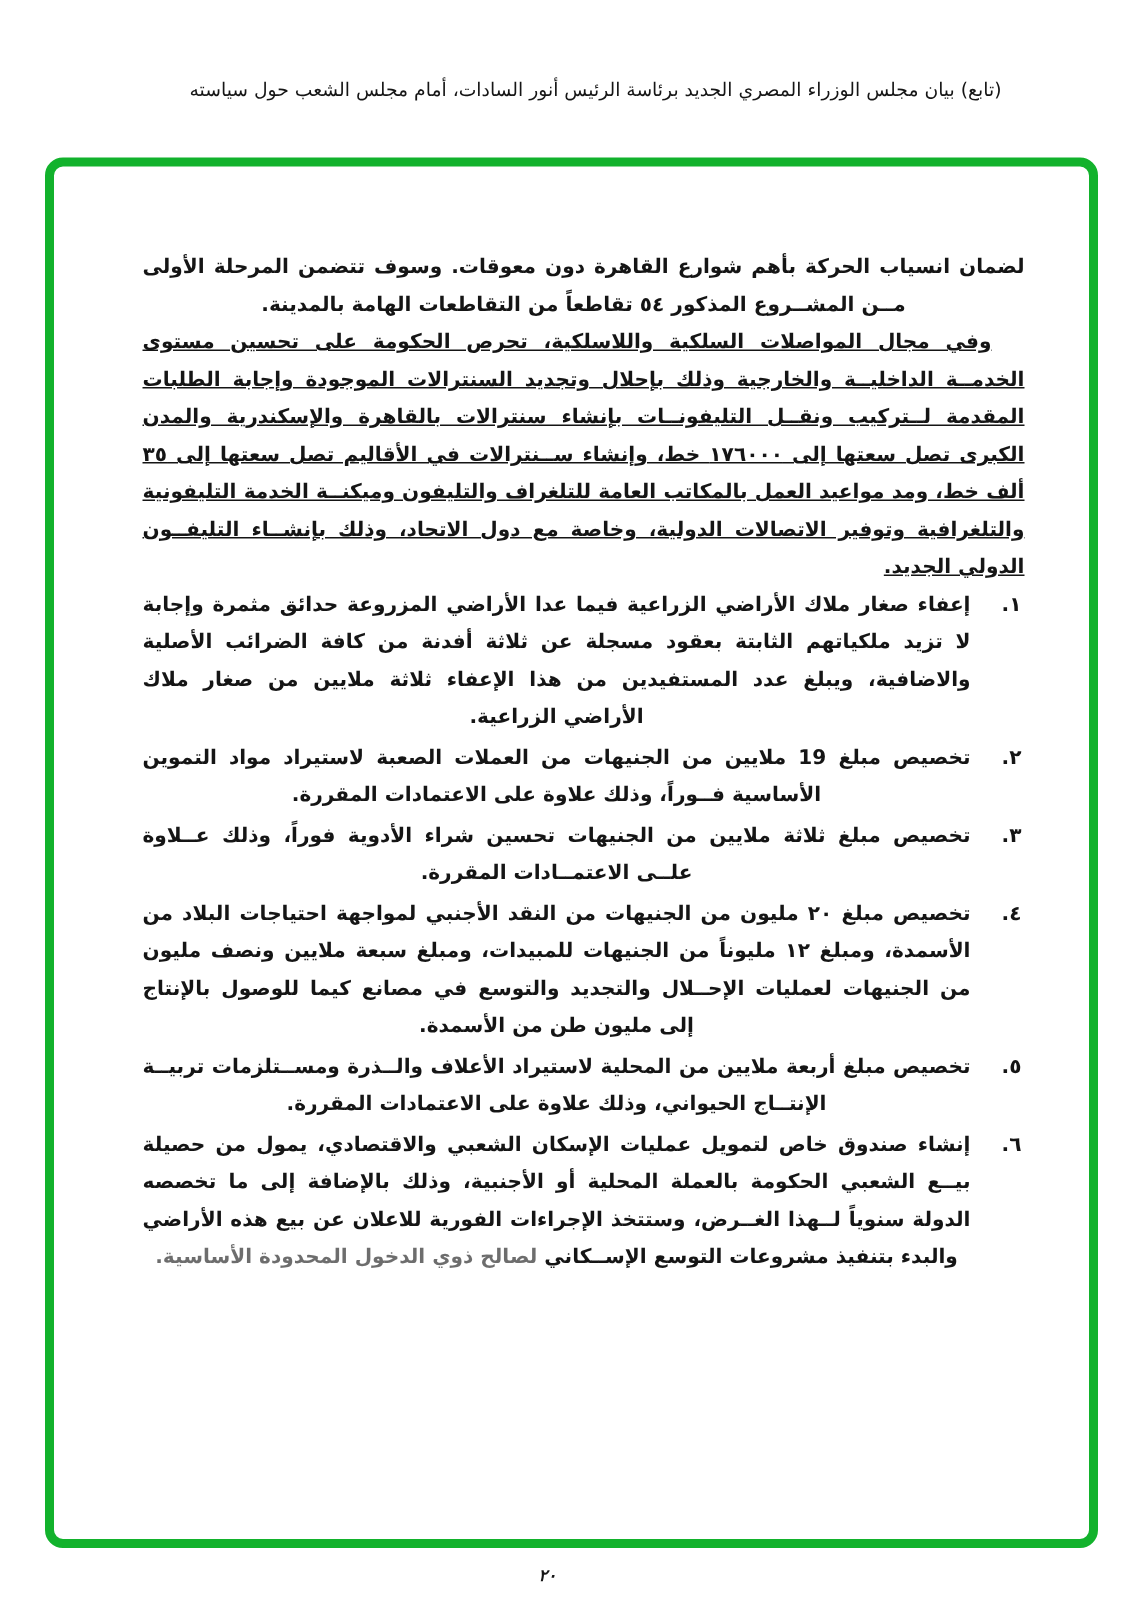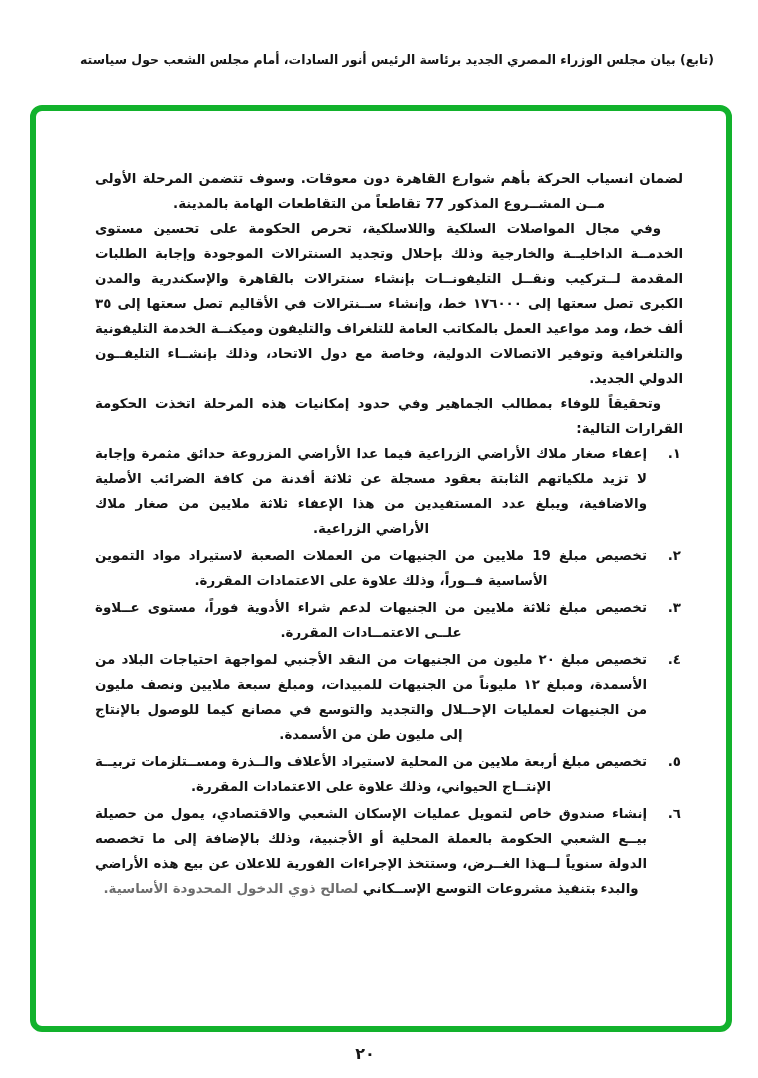--- a/index.html
+++ b/index.html
@@ -9,21 +9,21 @@
     position:relative;
     font-family:"DejaVu Sans",sans-serif;
     color:#151515;
     overflow:hidden;
   }
   .page-header{
     position:absolute;top:52px;left:0;right:0;
     text-align:center;
     direction:rtl;
     font-size:12.5px;
-    font-weight:bold;
+    font-weight:normal;
     letter-spacing:0;
     padding-left:36px;
   }
   .doc-frame{
     position:absolute;
     left:30px;top:105px;
     width:690px;height:915px;
     border:6px solid #12b22c;
     border-radius:12px;
     background:transparent;
@@ -35,21 +35,21 @@
     direction:rtl;
     font-size:13.4px;
     font-weight:bold;
     line-height:25px;
   }
   .doc-content p{
     margin:0;
     text-align:justify;
   }
   .p-first{ text-align-last:center; margin-bottom:17px; }
-  .p-indent{ text-indent:22px; }
+  .p-indent{ text-indent:22px;text-decoration:underline; }
   .p-2{ text-align-last:right; margin-bottom:5px; }
   .p-3{ text-align-last:right; margin-bottom:7px; }
   .p-4{ text-align:right; margin-bottom:13px; }
   .decisions-list{ margin:0; padding:0; list-style:none; }
   .list-item{
     position:relative;
     padding-right:36px;
     margin-bottom:2px;
   }
   .item-number{
@@ -64,55 +64,55 @@
   }
   .faded{
     opacity:0.62;
     filter:blur(0.4px);
   }
   .page-number{
     position:absolute;
     top:1044px;left:0;right:28px;
     text-align:center;
     direction:rtl;
-    font-size:16px;
+    font-size:11px;
     font-weight:bold;
+    font-style:italic;
   }
 </style>
 </head>
 <body>
 
 <div class="page-header">(تابع) بيان مجلس الوزراء المصري الجديد برئاسة الرئيس أنور السادات، أمام مجلس الشعب حول سياسته</div>
 
 <div class="doc-frame" style="border-color: rgb(18, 178, 44);"></div>
 
 <div class="doc-content">
 
-  <p class="p-first">لضمان انسياب الحركة بأهم شوارع القاهرة دون معوقات. وسوف تتضمن المرحلة الأولى مــن المشــروع المذكور 77 تقاطعاً من التقاطعات الهامة بالمدينة.</p>
+  <p class="p-first">لضمان انسياب الحركة بأهم شوارع القاهرة دون معوقات. وسوف تتضمن المرحلة الأولى مــن المشــروع المذكور ٥٤ تقاطعاً من التقاطعات الهامة بالمدينة.</p>
 
   <p class="p-2 p-indent">وفي مجال المواصلات السلكية واللاسلكية، تحرص الحكومة على تحسين مستوى الخدمــة الداخليــة والخارجية وذلك بإحلال وتجديد السنترالات الموجودة وإجابة الطلبات المقدمة لــتركيب ونقــل التليفونــات بإنشاء سنترالات بالقاهرة والإسكندرية والمدن الكبرى تصل سعتها إلى ١٧٦٠٠٠ خط، وإنشاء ســنترالات في الأقاليم تصل سعتها إلى ٣٥ ألف خط، ومد مواعيد العمل بالمكاتب العامة للتلغراف والتليفون وميكنــة الخدمة التليفونية والتلغرافية وتوفير الاتصالات الدولية، وخاصة مع دول الاتحاد، وذلك بإنشــاء التليفــون الدولي الجديد.</p>
 
 
-  <p class="p-4 p-indent">وتحقيقاً للوفاء بمطالب الجماهير وفي حدود إمكانيات هذه المرحلة اتخذت الحكومة القرارات التالية:</p>
 
   <div class="decisions-list">
 
     <div class="list-item">
       <span class="item-number">١.</span>
       <p class="item-text">إعفاء صغار ملاك الأراضي الزراعية فيما عدا الأراضي المزروعة حدائق مثمرة وإجابة لا تزيد ملكياتهم الثابتة بعقود مسجلة عن ثلاثة أفدنة من كافة الضرائب الأصلية والاضافية، ويبلغ عدد المستفيدين من هذا الإعفاء ثلاثة ملايين من صغار ملاك الأراضي الزراعية.</p>
     </div>
 
     <div class="list-item">
       <span class="item-number">٢.</span>
       <p class="item-text">تخصيص مبلغ 19 ملايين من الجنيهات من العملات الصعبة لاستيراد مواد التموين الأساسية فــوراً، وذلك علاوة على الاعتمادات المقررة.</p>
     </div>
 
     <div class="list-item">
       <span class="item-number">٣.</span>
-      <p class="item-text">تخصيص مبلغ ثلاثة ملايين من الجنيهات لدعم شراء الأدوية فوراً، مستوى عــلاوة علــى الاعتمــادات المقررة.</p>
+      <p class="item-text">تخصيص مبلغ ثلاثة ملايين من الجنيهات تحسين شراء الأدوية فوراً، وذلك عــلاوة علــى الاعتمــادات المقررة.</p>
     </div>
 
     <div class="list-item">
       <span class="item-number">٤.</span>
       <p class="item-text">تخصيص مبلغ ٢٠ مليون من الجنيهات من النقد الأجنبي لمواجهة احتياجات البلاد من الأسمدة، ومبلغ ١٢ مليوناً من الجنيهات للمبيدات، ومبلغ سبعة ملايين ونصف مليون من الجنيهات لعمليات الإحــلال والتجديد والتوسع في مصانع كيما للوصول بالإنتاج إلى مليون طن من الأسمدة.</p>
     </div>
 
     <div class="list-item">
       <span class="item-number">٥.</span>
       <p class="item-text">تخصيص مبلغ أربعة ملايين من المحلية لاستيراد الأعلاف والــذرة ومســتلزمات تربيــة الإنتــاج الحيواني، وذلك علاوة على الاعتمادات المقررة.</p>

